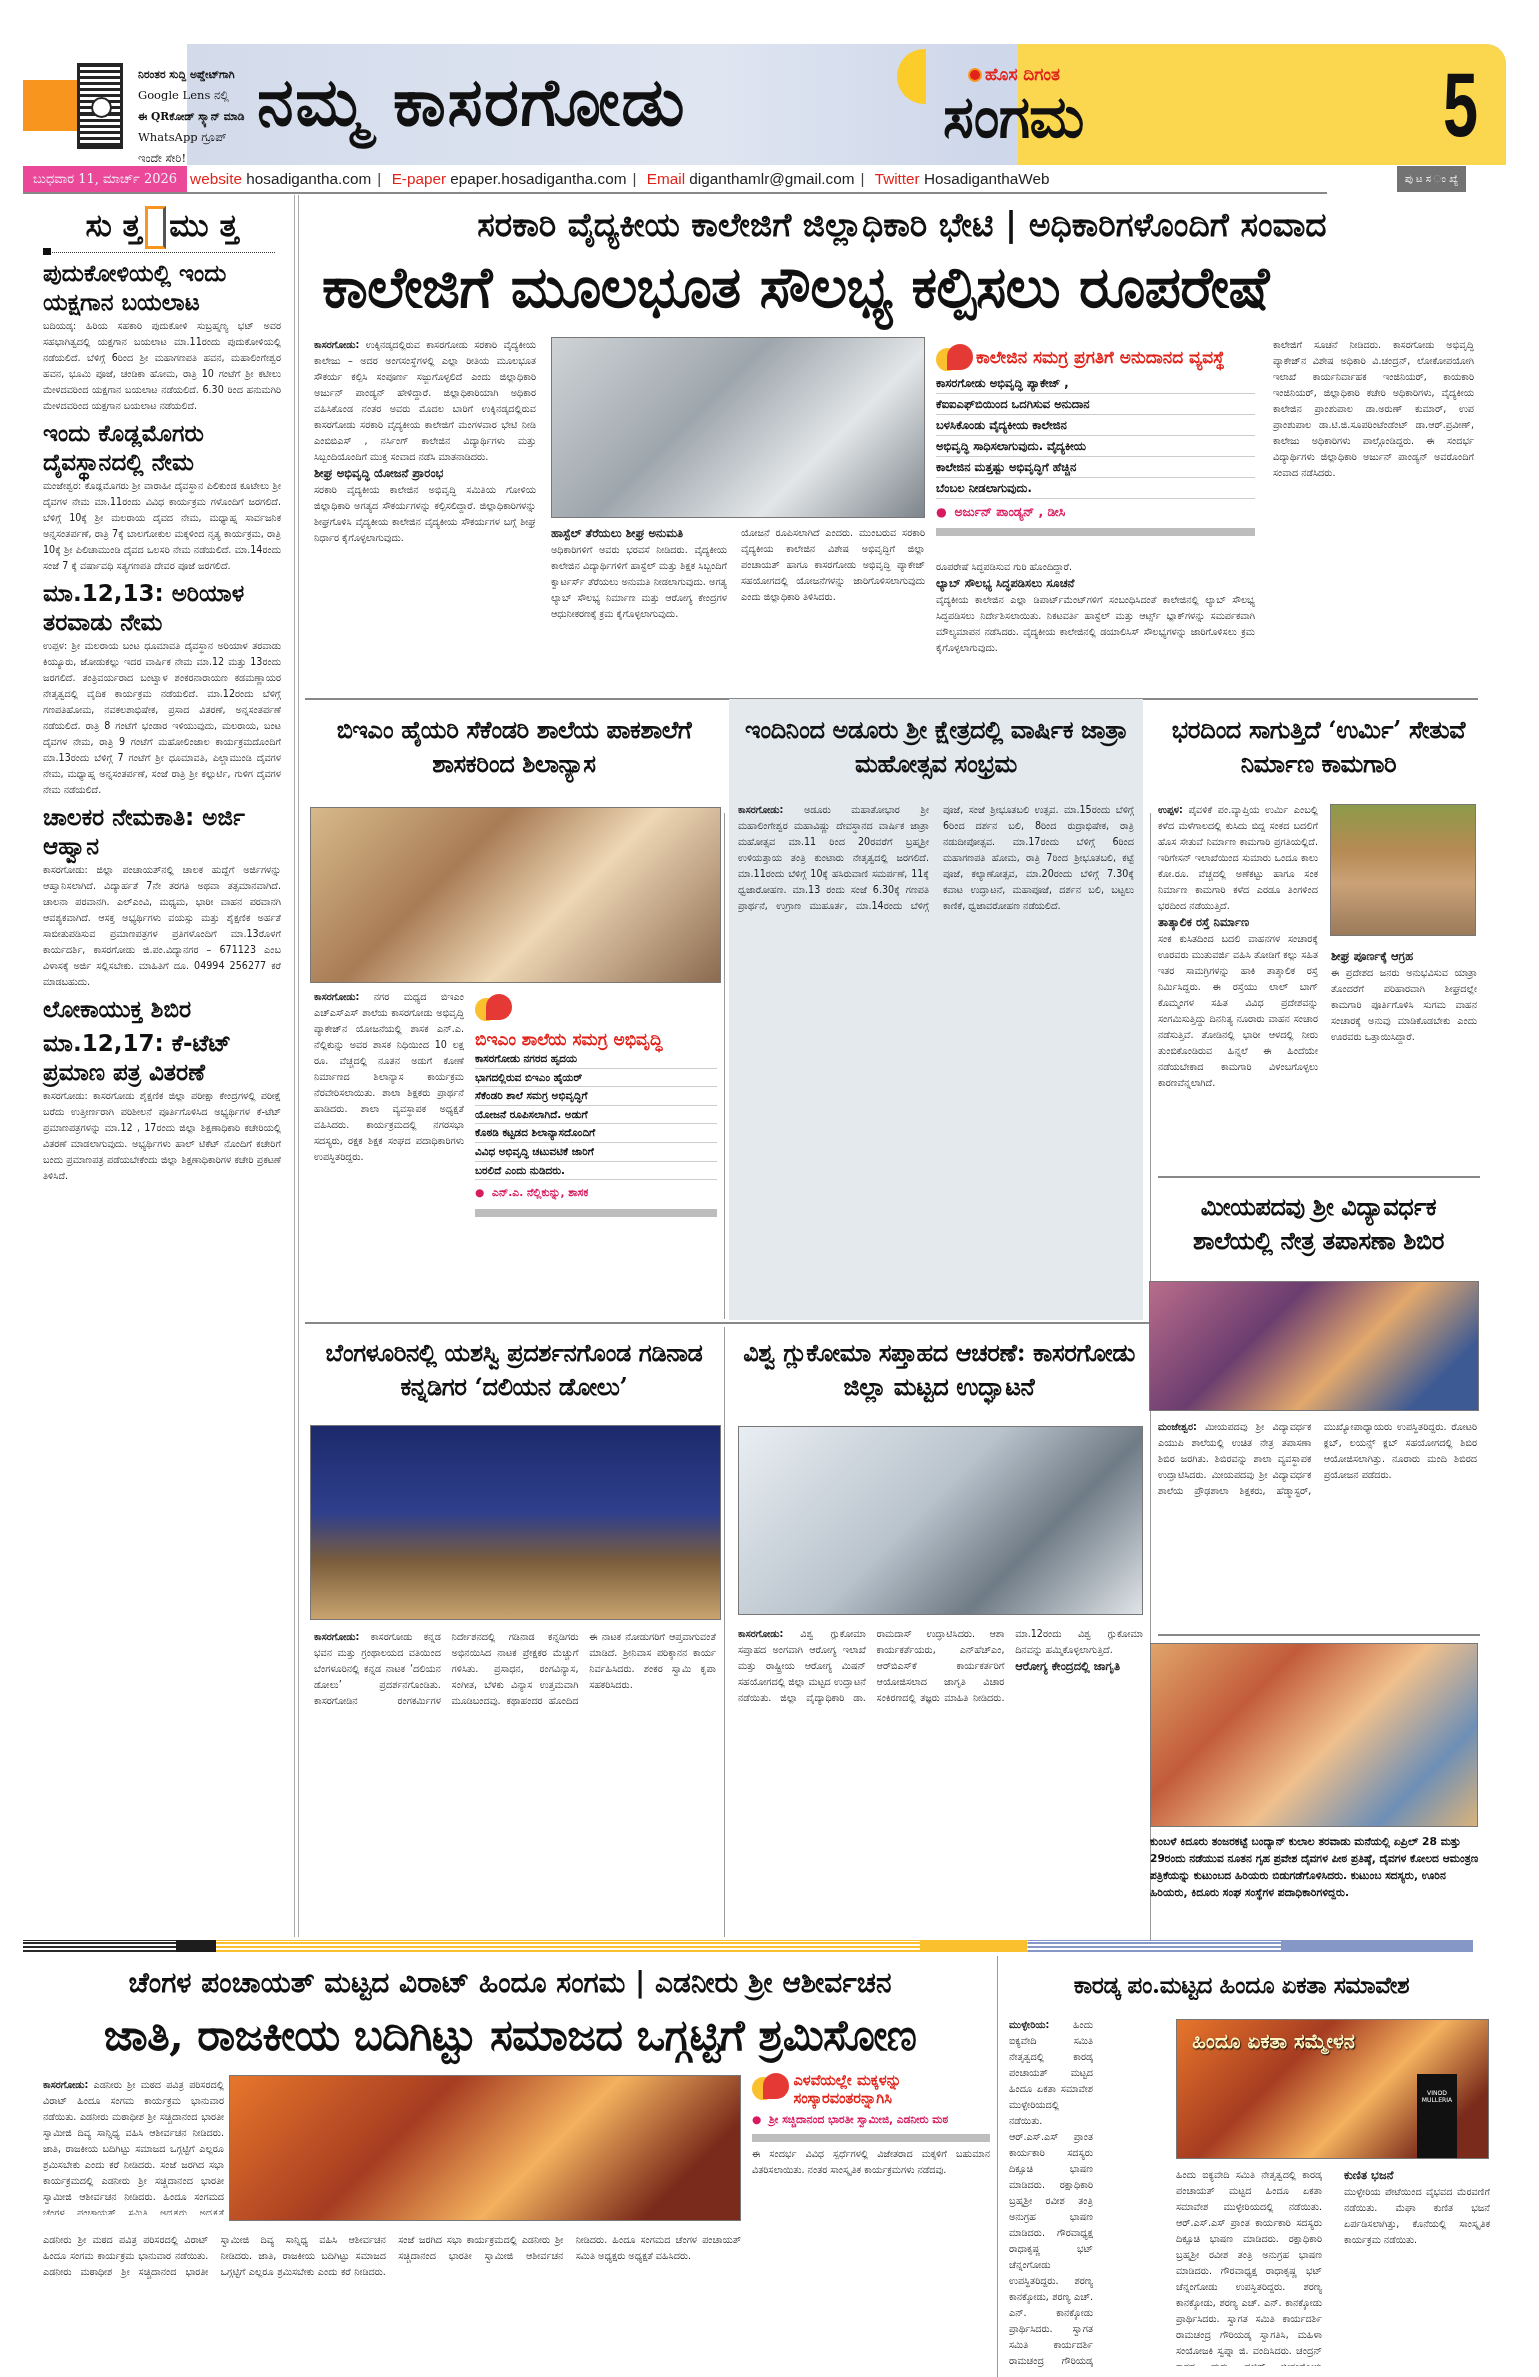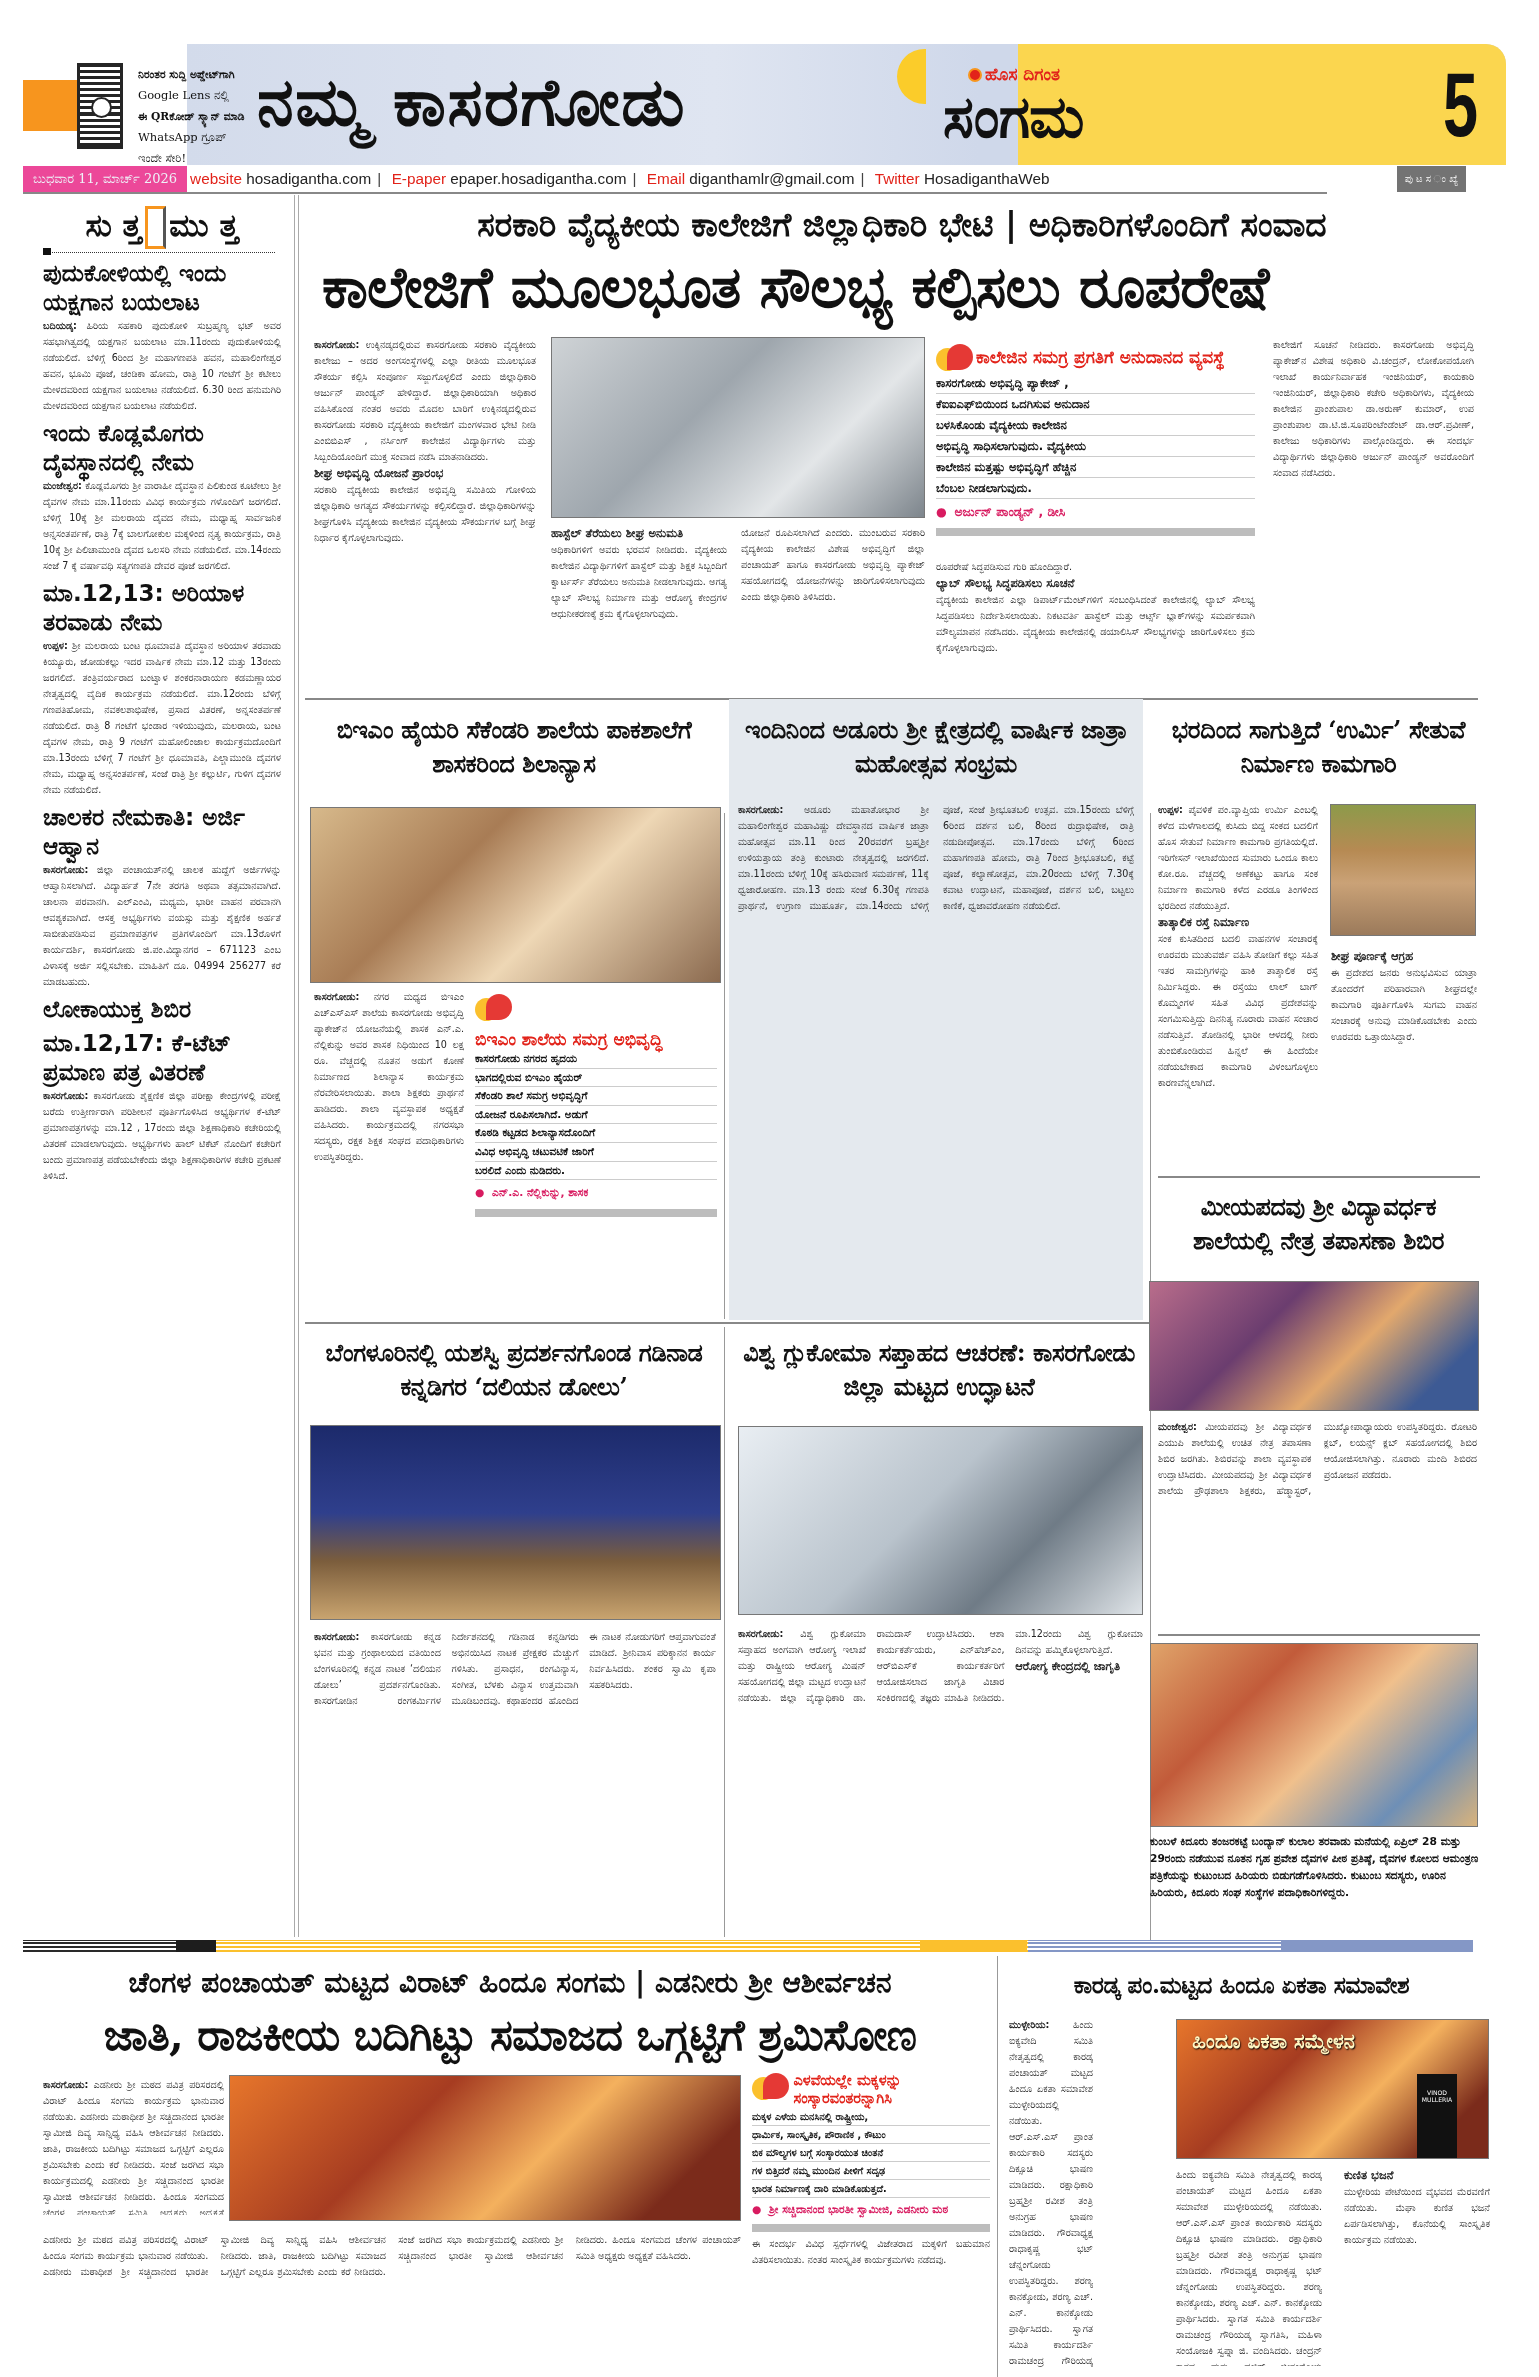--- a/index.html
+++ b/index.html
@@ -38,21 +38,21 @@
   .hrule { height: 1.5px; background: #888; }
 
   
   .left-col { left: 43px; top: 201px; width: 238px; }
   .sutta { font-size: 31px; font-weight: bold; text-align: center; line-height: 49px; position: relative; }
   .sutta .door { display:inline-block; width: 21.5px; height: 43px; border: 3.8px solid #f7951e; border-right-color:#555; vertical-align: middle; margin: 0 3.1px; }
   .sutta-rule { border-bottom: 1.5px dotted #333; margin: 1.5px 6.1px 6.1px 6.1px; position: relative; }
   .sutta-rule::before { content:""; position:absolute; left:-6.1px; top:-3.8px; width:7.7px; height:7.7px; background:#111; }
   .brief-h { font-size: 23px; font-weight: bold; line-height: 29px; margin-top: 4.6px; }
   .brief-b { font-size: 9.6px; line-height: 16px; text-align: justify; margin-top: 1.5px; color: #222; }
-  .brief-b b { font-weight: bold; }
+  .brief-b b { font-weight: normal; }
 
   
   .kicker { left: 322px; top: 201px; width: 1160px; font-size: 33px; font-weight: bold; text-align: center; line-height: 48px; white-space: nowrap; }
   .lead-h { left: 322px; top: 248px; width: 1160px; font-family: "DejaVu Serif", serif; font-size: 57px; font-weight: bold; text-align: left; line-height: 77px; white-space: nowrap; letter-spacing: -0.8px; }
   .story-text { font-size: 9.6px; line-height: 16px; text-align: justify; color: #222; }
   .story-text b { font-weight: bold; }
   .sub-h { font-size: 11.5px; font-weight: bold; line-height: 17px; }
 
   .photo { background: linear-gradient(135deg,#cfd3d6,#9ea6ad 40%,#e3e6e8 70%,#7d858c); border: 0.8px solid #777; overflow: hidden; }
   .photo.warm { background: linear-gradient(135deg,#d7b98b,#a87c55 35%,#eed7b5 60%,#8b6a4f); }
@@ -277,27 +277,20 @@
 <div class="abs photo orange" style="left:229px; top:2075px; width:512px; height:146px;"></div>
 <div class="abs story-text" style="left:43px; top:2232px; width:698px; column-count:4; column-gap:12.3px; height:138px; overflow:hidden;">
   <span>ಎಡನೀರು ಶ್ರೀ ಮಠದ ಪವಿತ್ರ ಪರಿಸರದಲ್ಲಿ ವಿರಾಟ್ ಹಿಂದೂ ಸಂಗಮ ಕಾರ್ಯಕ್ರಮ ಭಾನುವಾರ ನಡೆಯಿತು. ಎಡನೀರು ಮಠಾಧೀಶ ಶ್ರೀ ಸಚ್ಚಿದಾನಂದ ಭಾರತೀ ಸ್ವಾಮೀಜಿ ದಿವ್ಯ ಸಾನ್ನಿಧ್ಯ ವಹಿಸಿ ಆಶೀರ್ವಚನ ನೀಡಿದರು. ಜಾತಿ, ರಾಜಕೀಯ ಬದಿಗಿಟ್ಟು ಸಮಾಜದ ಒಗ್ಗಟ್ಟಿಗೆ ಎಲ್ಲರೂ ಶ್ರಮಿಸಬೇಕು ಎಂದು ಕರೆ ನೀಡಿದರು. ಸಂಜೆ ಜರಗಿದ ಸಭಾ ಕಾರ್ಯಕ್ರಮದಲ್ಲಿ ಎಡನೀರು ಶ್ರೀ ಸಚ್ಚಿದಾನಂದ ಭಾರತೀ ಸ್ವಾಮೀಜಿ ಆಶೀರ್ವಚನ ನೀಡಿದರು. ಹಿಂದೂ ಸಂಗಮದ ಚೆಂಗಳ ಪಂಚಾಯತ್ ಸಮಿತಿ ಅಧ್ಯಕ್ಷರು ಅಧ್ಯಕ್ಷತೆ ವಹಿಸಿದರು.</span>
 </div>
 
 <div class="abs" style="left:752px; top:2071px; width:238px;">
   <div style="display:flex; gap:6.1px;">
     <span class="quote-mark"></span>
     <div class="quote-h" style="font-size:14.6px; line-height:18.4px;">ಎಳವೆಯಲ್ಲೇ ಮಕ್ಕಳನ್ನು ಸಂಸ್ಕಾರವಂತರನ್ನಾಗಿಸಿ</div>
   </div>
-  <div class="quote-b" style="font-size:9.6px; line-height:17px;">
-    <div>ಮಕ್ಕಳ ಎಳೆಯ ಮನಸಿನಲ್ಲಿ ರಾಷ್ಟ್ರೀಯ,</div>
-    <div>ಧಾರ್ಮಿಕ, ಸಾಂಸ್ಕೃತಿಕ, ಪೌರಾಣಿಕ , ಕೌಟುಂ</div>
-    <div>ಬಿಕ ಮೌಲ್ಯಗಳ ಬಗ್ಗೆ ಸಂಸ್ಕಾರಯುತ ಚಿಂತನೆ</div>
-    <div>ಗಳ ಬಿತ್ತಿದರೆ ನಮ್ಮ ಮುಂದಿನ ಪೀಳಿಗೆ ಸದೃಢ</div>
-    <div>ಭಾರತ ನಿರ್ಮಾಣಕ್ಕೆ ದಾರಿ ಮಾಡಿಕೊಡುತ್ತದೆ.</div>
-  </div>
   <div class="quote-by" style="font-size:10.7px; line-height:17px;">ಶ್ರೀ ಸಚ್ಚಿದಾನಂದ ಭಾರತೀ ಸ್ವಾಮೀಜಿ, ಎಡನೀರು ಮಠ</div>
   <div class="quote-bar"></div>
   <div class="story-text" style="margin-top:4.6px;">ಈ ಸಂದರ್ಭ ವಿವಿಧ ಸ್ಪರ್ಧೆಗಳಲ್ಲಿ ವಿಜೇತರಾದ ಮಕ್ಕಳಿಗೆ ಬಹುಮಾನ ವಿತರಿಸಲಾಯಿತು. ನಂತರ ಸಾಂಸ್ಕೃತಿಕ ಕಾರ್ಯಕ್ರಮಗಳು ನಡೆದವು.</div>
 </div>
 
 <div class="abs story-h" style="left:1002px; top:1968px; width:479px; font-size:23px; white-space:nowrap;">ಕಾರಡ್ಕ ಪಂ.ಮಟ್ಟದ ಹಿಂದೂ ಏಕತಾ ಸಮಾವೇಶ</div>
 <div class="abs story-text" style="left:1009px; top:2017px; width:84px; height:353px; overflow:hidden;">
   <b>ಮುಳ್ಳೇರಿಯ:</b> <span>ಹಿಂದು ಐಕ್ಯವೇದಿ ಸಮಿತಿ ನೇತೃತ್ವದಲ್ಲಿ ಕಾರಡ್ಕ ಪಂಚಾಯತ್ ಮಟ್ಟದ ಹಿಂದೂ ಏಕತಾ ಸಮಾವೇಶ ಮುಳ್ಳೇರಿಯದಲ್ಲಿ ನಡೆಯಿತು. ಆರ್‌.ಎಸ್.ಎಸ್ ಪ್ರಾಂತ ಕಾರ್ಯಕಾರಿ ಸದಸ್ಯರು ದಿಕ್ಸೂಚಿ ಭಾಷಣ ಮಾಡಿದರು. ರಕ್ಷಾಧಿಕಾರಿ ಬ್ರಹ್ಮಶ್ರೀ ರವೀಶ ತಂತ್ರಿ ಅನುಗ್ರಹ ಭಾಷಣ ಮಾಡಿದರು. ಗೌರವಾಧ್ಯಕ್ಷ ರಾಧಾಕೃಷ್ಣ ಭಟ್ ಚೆನ್ನಂಗೋಡು ಉಪಸ್ಥಿತರಿದ್ದರು. ಶರಣ್ಯ ಕಾನಕ್ಕೋಡು, ಶರಣ್ಯ ಎಚ್. ಎನ್. ಕಾನಕ್ಕೋಡು ಪ್ರಾರ್ಥಿಸಿದರು. ಸ್ವಾಗತ ಸಮಿತಿ ಕಾರ್ಯದರ್ಶಿ ರಾಮಚಂದ್ರ ಗೌರಿಯಡ್ಕ ಸ್ವಾಗತಿಸಿ, ಮಹಿಳಾ ಸಂಯೋಜಕಿ ಸ್ವಪ್ನಾ ಜಿ. ವಂದಿಸಿದರು. ಚಂದ್ರನ್ ಕಾರಡ್ಕ ಮತ್ತು ಪ್ರಜಿತ್ ಬೀರಂಗೋಳು ಕಾರ್ಯಕ್ರಮ ನಿರೂಪಿಸಿದರು.</span>
 </div>
 <div class="abs photo orange" style="left:1176px; top:2019px; width:313px; height:140px;">

